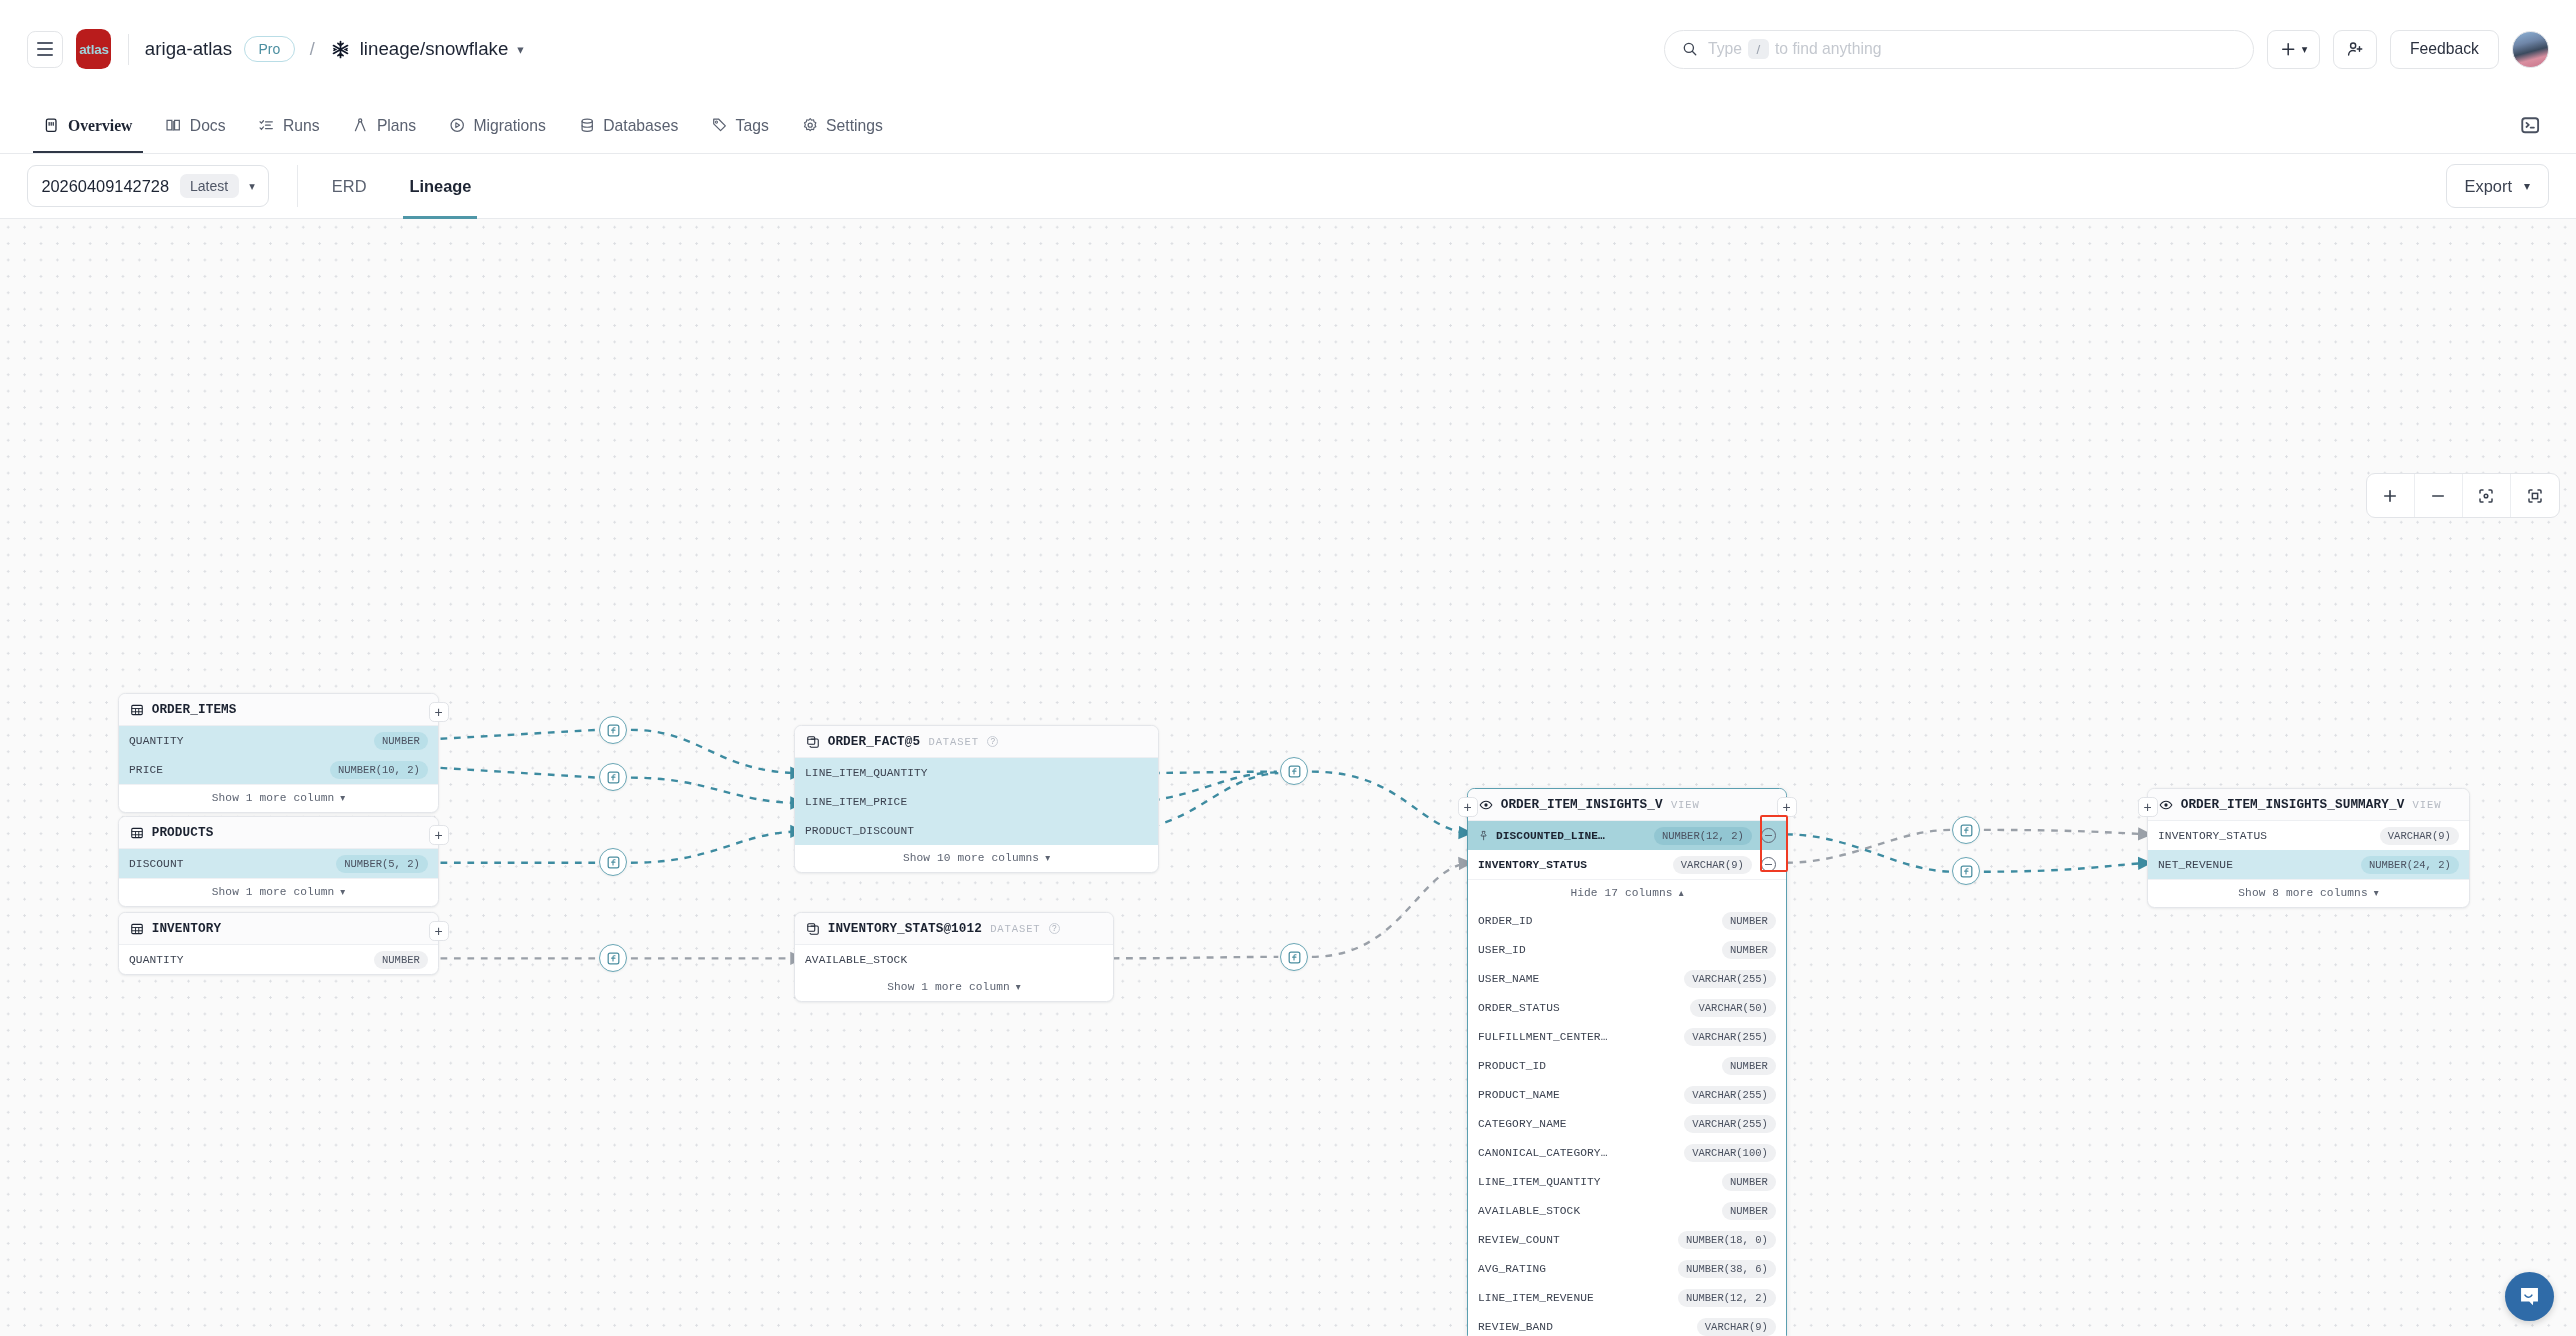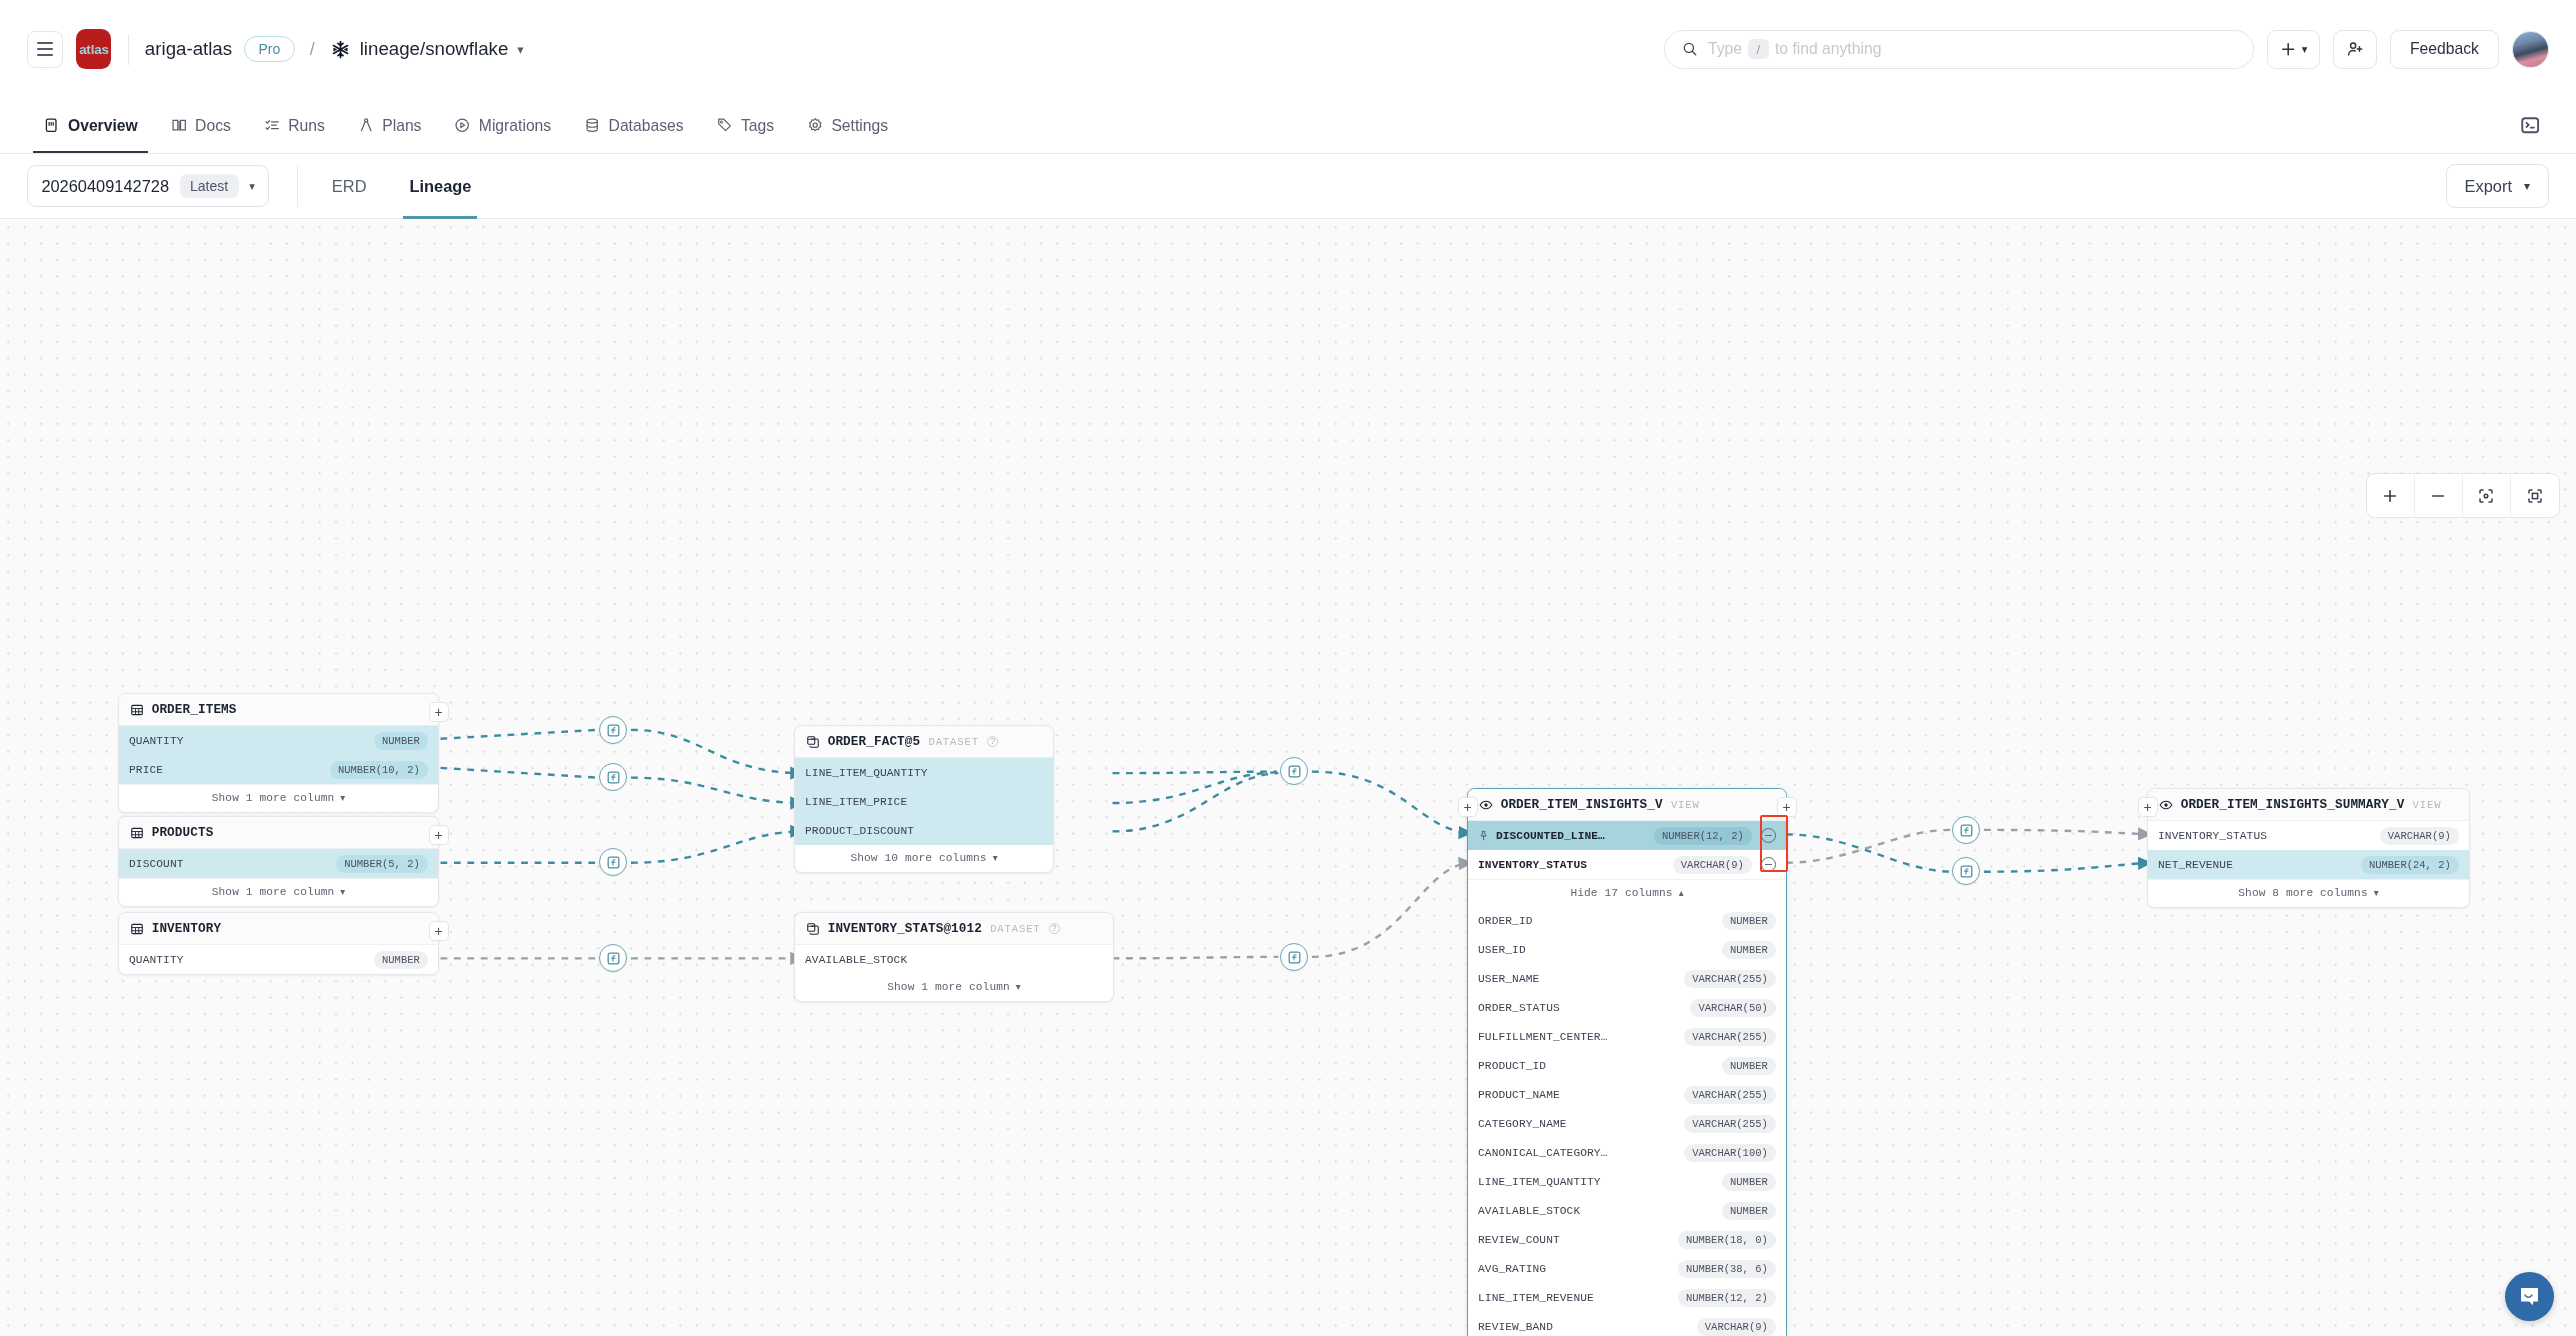--- a/index.html
+++ b/index.html
@@ -66,21 +66,21 @@
 
   
   #navbar {
     height: 56px; display:flex; align-items: stretch; padding: 0 27px;
     border-bottom: 0.7px solid #e8eaed; background:#fff; position: relative;
   }
   .navtab {
     display:flex; align-items:center; gap: 8.2px; padding: 0 16.4px;
     font-size: 15.7px; color: #5a6170; cursor:pointer; position:relative;
   }
-  .navtab.active { color:#1d2433; font-weight:600; }
+  .navtab.active { color:#1d2433; font-weight:600;font-family:Liberation Serif, serif; }
   .navtab.active::after {
     content:''; position:absolute; left: 6px; right: 6px; bottom: 0; height: 2.2px; background:#2f3747;
   }
   .navtab svg { flex:none; }
   .console-btn {
     margin-left:auto; align-self:center; width: 37px; height:37px; border-radius:50%;
     display:flex; align-items:center; justify-content:center; cursor:pointer;
   }
 
   
@@ -468,21 +468,21 @@
       </svg>
       <span class="node-title">INVENTORY</span>
       <div class="plusbtn" style="right:-10.5px;top:7.5px;">+</div>
     </div>
     <div class="col">
       <span class="cname">QUANTITY</span>
       <span class="ctype">NUMBER</span>
     </div>
   </div>
 
-  <div class="node" style="left:794px;top:506px;width:260px;">
+  <div class="node" style="left:794px;top:506px;width:365px;">
     <div class="node-hdr">
       <svg width="14" height="14" viewBox="0 0 24 24" fill="none">
         <rect x="3" y="3" width="12" height="13" rx="2" stroke="#1b2230" stroke-width="1.8"></rect>
         <path d="M8 7h11a2 2 0 012 2v10a2 2 0 01-2 2H9a2 2 0 01-2-2" stroke="#1b2230" stroke-width="1.8"></path>
         <line x1="3" y1="7.5" x2="15" y2="7.5" stroke="#1b2230" stroke-width="1.4"></line>
       </svg>
       <span class="node-title">ORDER_FACT@5</span>
       <span class="node-kind">DATASET</span>
       <span class="qmark">?</span>
     </div>

